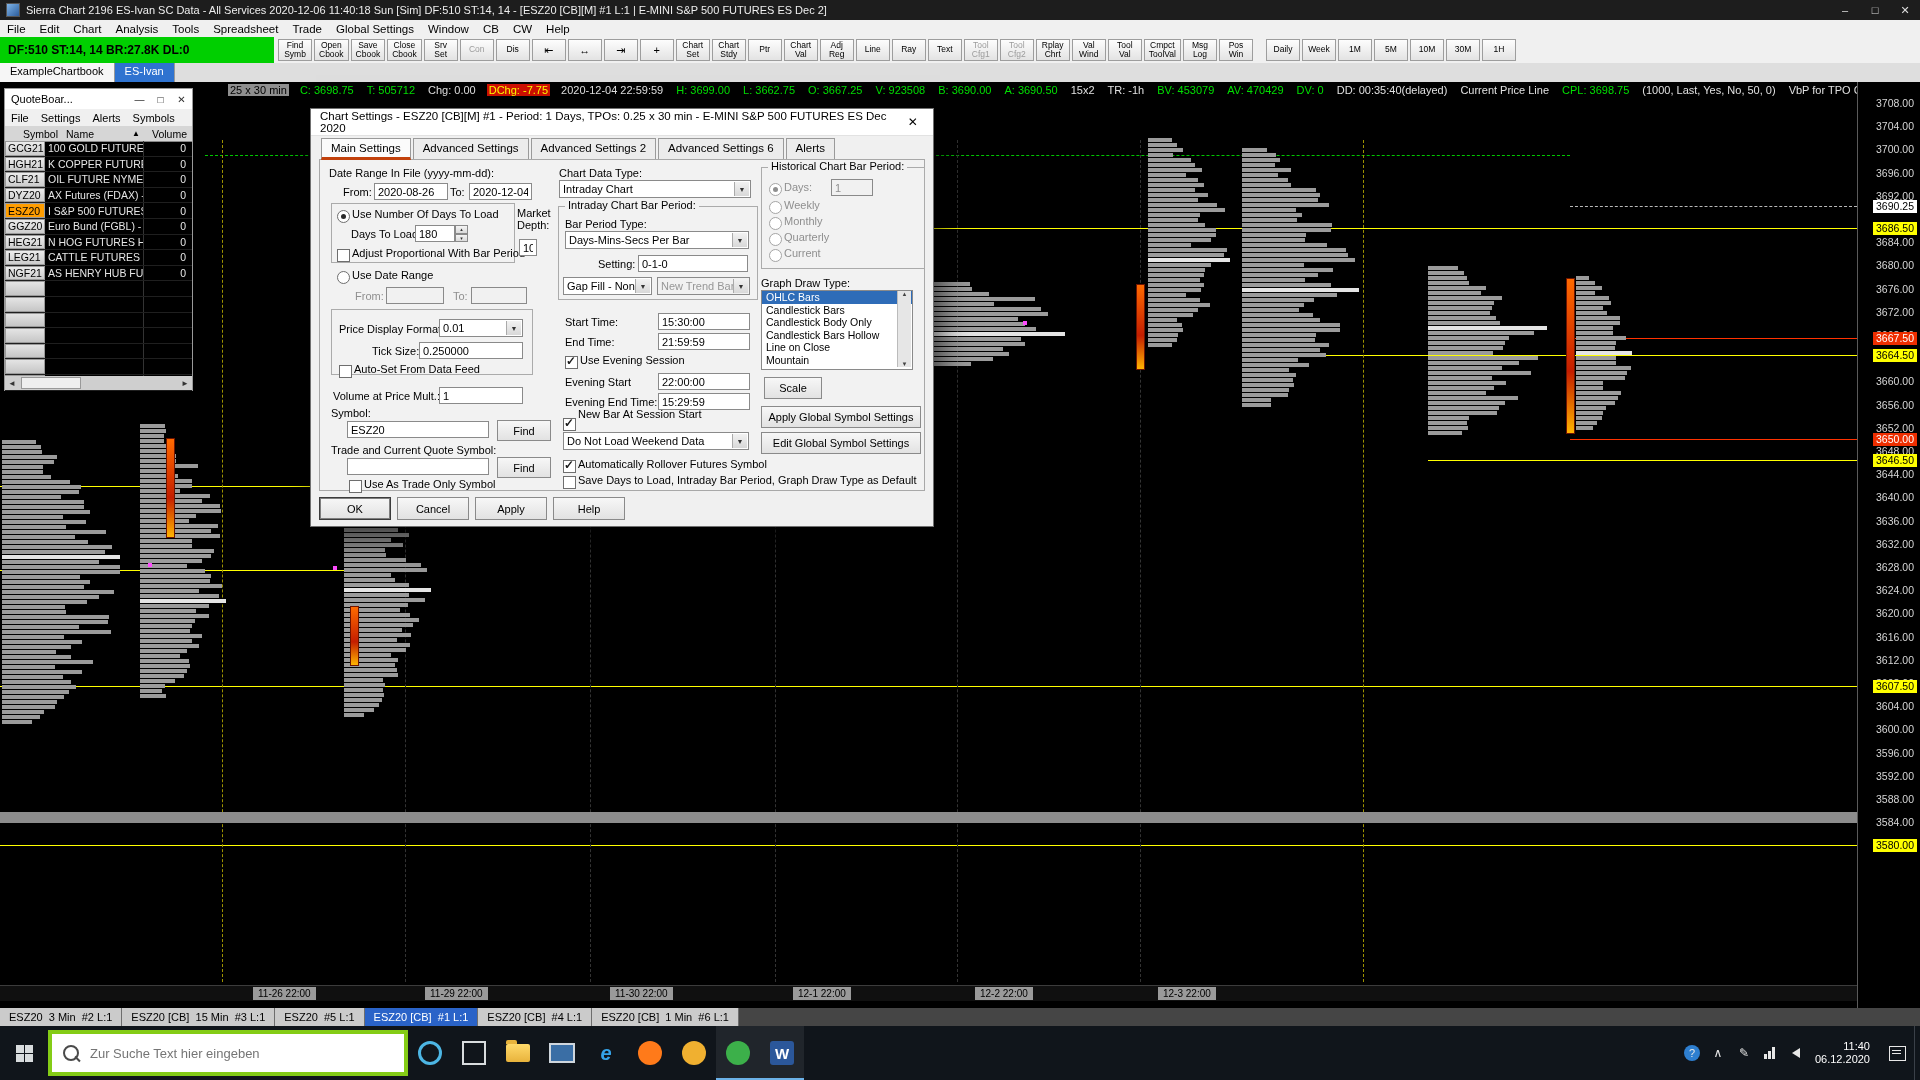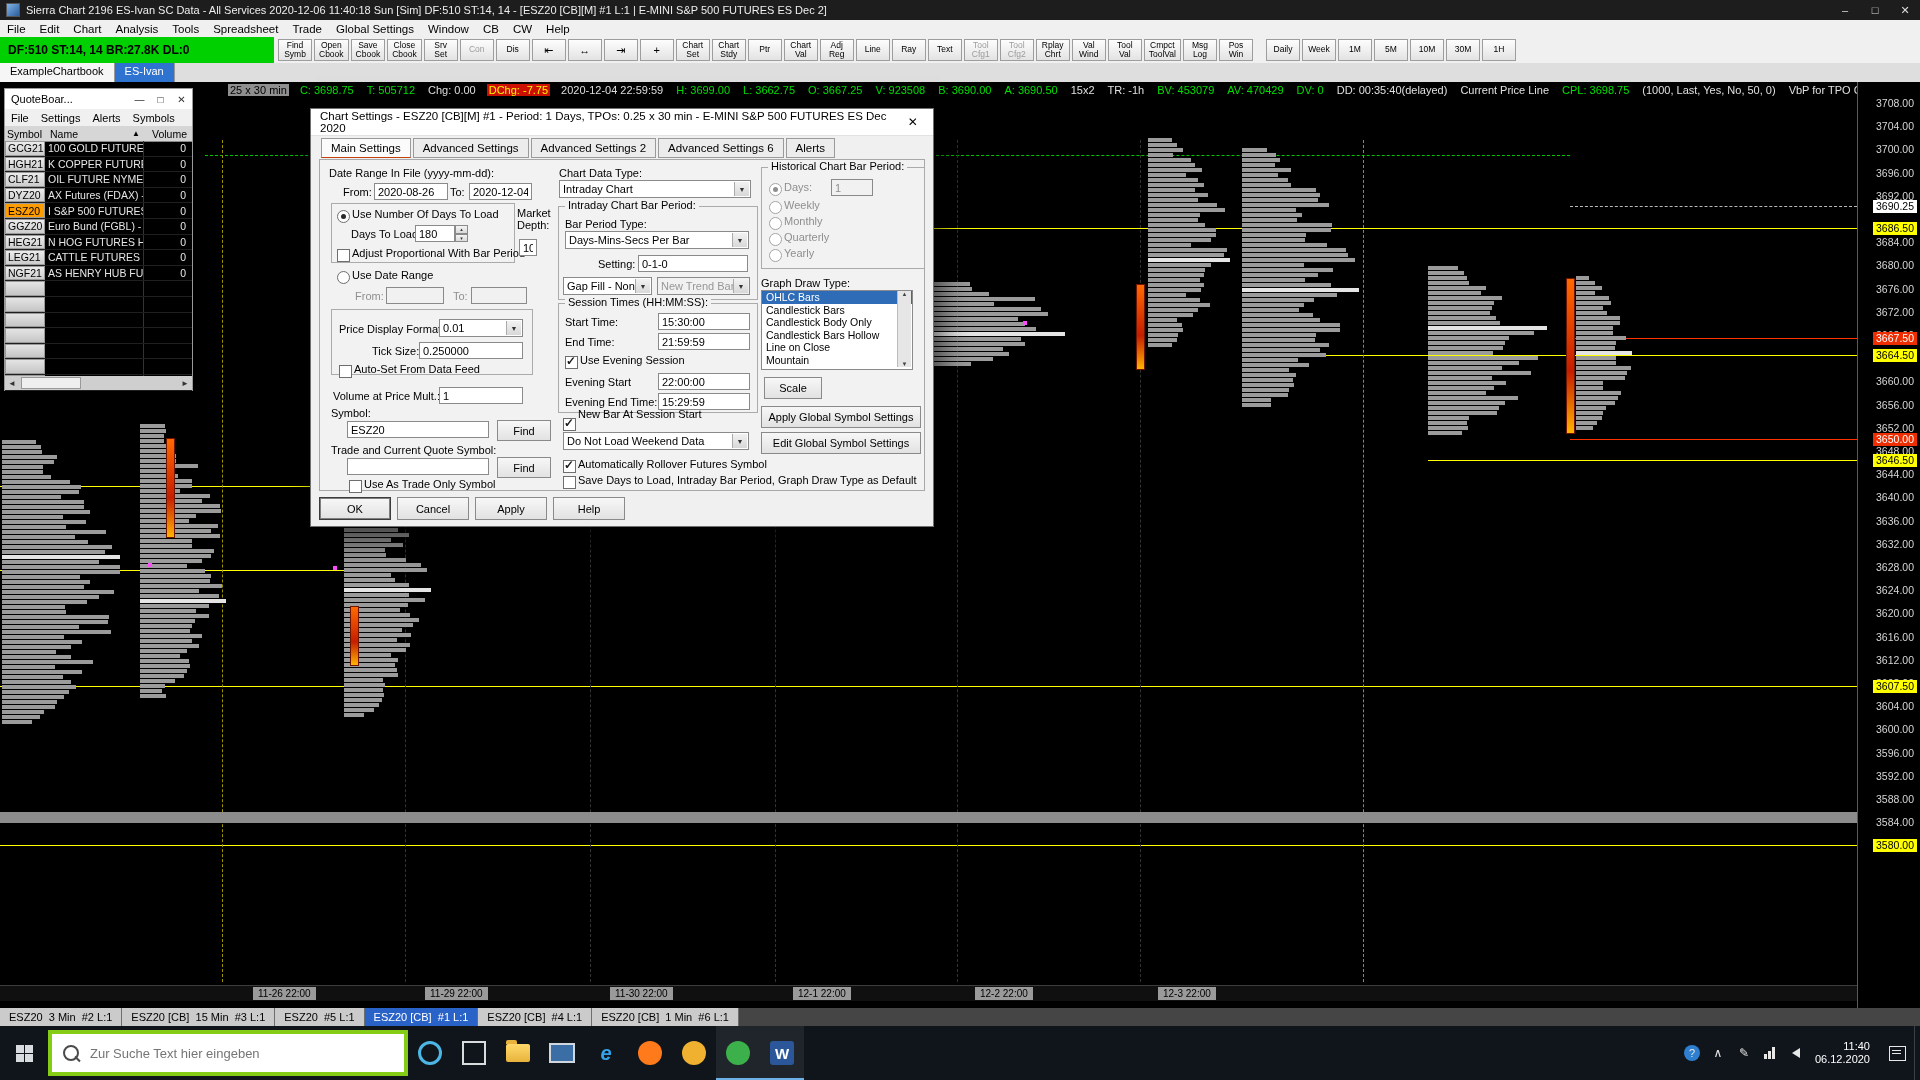--- a/index.html
+++ b/index.html
@@ -42,21 +42,21 @@
   .pl.red{background:#ee2e00;color:#fff}
   .pl.last{background:#ffffff;color:#000}
   
   #quoteboard{position:absolute;left:4px;top:6px;width:187px;height:301px;background:#000;border:1px solid #9a9a9a;box-shadow:4px 6px 16px rgba(0,0,0,.55);font-size:11px}
   #qb-title{height:20px;background:#fff;color:#000;display:flex;align-items:center;padding-left:6px;font-size:11px}
   #qb-title .spacer{flex:1}
   .qb-ctl{width:21px;text-align:center;color:#333;font-size:10px}
   #qb-menu{height:17px;background:#f0f0f0;display:flex;align-items:center;color:#000}
   #qb-menu>div{padding:0 6px}
   #qb-head{height:15px;background:#d6d6d6;display:flex;font-size:10.5px;align-items:center;border-bottom:1px solid #888;color:#000}
-  .qh-sym{width:40px;padding-left:2px}
+  .qh-sym{width:40px;padding-left:18px}
   .qh-name{flex:1;padding-left:3px}
   .qh-sort{width:11px;font-size:8px}
   .qh-vol{width:44px;text-align:right;padding-right:5px}
   #qb-rows{position:absolute;top:52px;left:0;right:0;bottom:14px;display:flex;flex-direction:column}
   .qb-row{height:14.6px;flex:0 0 14.6px;display:flex;align-items:stretch;border-bottom:1px solid #1f1f1f}
   .qb-sym{width:40px;background:linear-gradient(#ececec,#cdcdcd);border:1px solid #9a9a9a;font-size:10.5px;display:flex;align-items:center;padding-left:2px;color:#000;box-sizing:border-box}
   .qb-sym.hl{background:#ff9d00}
   .qb-row.empty .qb-sym{background:linear-gradient(#e4e4e4,#c6c6c6)}
   .qb-name{flex:1;color:#e6e6e6;font-size:10.5px;display:flex;align-items:center;padding-left:3px;overflow:hidden;white-space:nowrap;border-right:1px solid #333}
   .qb-vol{width:42px;color:#e6e6e6;font-size:10.5px;display:flex;align-items:center;justify-content:flex-end;padding-right:6px}
@@ -64,21 +64,21 @@
   #qb-scroll .thumb{width:58px;height:10px;background:#efefef;border:1px solid #999;margin-left:2px}
   #qb-scroll .spacer{flex:1}
   .qb-arrow{width:14px;text-align:center}
   
   #dialog{position:absolute;left:310px;top:108px;width:622px;height:417px;background:#f0f0f0;border:1px solid #707070;box-shadow:6px 12px 30px rgba(0,0,0,.65);font-size:11px;color:#000}
   #dlg-titlebar{position:absolute;left:0;top:0;right:0;height:26px;background:#fff;display:flex;align-items:center;padding-left:9px;font-size:11.5px;border-bottom:1px solid #e2e2e2}
   #dlg-titlebar .spacer{flex:1}
   #dlg-close{width:42px;height:26px;display:flex;align-items:center;justify-content:center;font-size:12px}
   #dlg-tabs{position:absolute;left:10px;top:29px;display:flex}
   .dtab{padding:3px 9px;border:1px solid #9a9a9a;background:#ececec;margin-right:2px;font-size:11.5px;border-bottom:1px solid #9a9a9a}
-  .dtab.active{background:#fbfbfb;border-bottom:1px solid #c2410c;position:relative;z-index:2}
+  .dtab.active{background:#fbfbfb;border-bottom:3px solid #c2410c;position:relative;z-index:2}
   .dpage{position:absolute;left:8px;top:50px;width:604px;height:330px;border:1px solid #a8a8a8;background:#f2f2f2}
   .lbl{position:absolute;white-space:nowrap;font-size:11px}
   .lbl.wrap{white-space:normal}
   .lbl.dis{color:#8f8f8f}
   .inp{position:absolute;height:17px;background:#fff;border:1px solid #8a8a8a;font-family:"Liberation Sans",sans-serif;font-size:11px;padding:0 3px;box-sizing:border-box;color:#000}
   .inp.dis{background:#f1f1f1;color:#8f8f8f}
   .dd{position:absolute;height:18px;background:#fff;border:1px solid #8a8a8a;font-size:11px;box-sizing:border-box;padding:2px 18px 0 3px;white-space:nowrap;overflow:hidden}
   .dd::after{content:"▼";position:absolute;right:1px;top:1px;bottom:1px;width:14px;background:linear-gradient(#f2f2f2,#d8d8d8);border-left:1px solid #aaa;font-size:7px;display:flex;align-items:center;justify-content:center;color:#333}
   .dd.dis{color:#979797;background:#f1f1f1}
   .gb{position:absolute;border:1px solid #ababab}
@@ -840,23 +840,20 @@
   <div class="gb" style="left:247px;top:97px;width:198px;height:92px">
       <span class="gt">Intraday Chart Bar Period:</span>
     </div>
   <div class="lbl" style="left:254px;top:109px">Bar Period Type:</div>
   <div class="dd" style="left:254px;top:122px;width:184px"><span>Days-Mins-Secs Per Bar</span></div>
   <div class="lbl" style="left:287px;top:149px">Setting:</div>
   <input class="inp" style="left: 327px; top: 146px; width: 110px;" value="0-1-0">
   <div class="dd" style="left:252px;top:168px;width:89px"><span>Gap Fill - None</span></div>
   <div class="dd dis" style="left:346px;top:168px;width:93px"><span>New Trend Bar V</span></div>
 
-  <div class="gb" style="left:247px;top:194px;width:198px;height:108px">
-      <span class="gt">Session Times (HH:MM:SS):</span>
-    </div>
   <div class="lbl" style="left:254px;top:207px">Start Time:</div>
   <input class="inp" style="left: 347px; top: 204px; width: 92px;" value="15:30:00">
   <div class="lbl" style="left:254px;top:227px">End Time:</div>
   <input class="inp" style="left: 347px; top: 224px; width: 92px;" value="21:59:59">
   <div class="chk checked" style="left:254px;top:247px"></div>
   <div class="lbl" style="left:269px;top:245px">Use Evening Session</div>
   <div class="lbl" style="left:254px;top:267px">Evening Start</div>
   <input class="inp" style="left: 347px; top: 264px; width: 92px;" value="22:00:00">
   <div class="lbl" style="left:254px;top:287px">Evening End Time:</div>
   <input class="inp" style="left: 347px; top: 284px; width: 92px;" value="15:29:59">
@@ -875,21 +872,21 @@
   <div class="radio dis checked" style="left:458px;top:74px"></div>
   <div class="lbl dis" style="left:473px;top:72px">Days:</div>
   <input class="inp dis" style="left: 520px; top: 70px; width: 42px;" value="1">
   <div class="radio dis" style="left:458px;top:92px"></div>
   <div class="lbl dis" style="left:473px;top:90px">Weekly</div>
   <div class="radio dis" style="left:458px;top:108px"></div>
   <div class="lbl dis" style="left:473px;top:106px">Monthly</div>
   <div class="radio dis" style="left:458px;top:124px"></div>
   <div class="lbl dis" style="left:473px;top:122px">Quarterly</div>
   <div class="radio dis" style="left:458px;top:140px"></div>
-  <div class="lbl dis" style="left:473px;top:138px">Yearly</div>
+  <div class="lbl dis" style="left:473px;top:138px">Current</div>
 
   <div class="lbl" style="left:450px;top:168px">Graph Draw Type:</div>
   <div id="graph-list">
       <div class="li sel">OHLC Bars</div>
       <div class="li">Candlestick Bars</div>
       <div class="li">Candlestick Body Only</div>
       <div class="li">Candlestick Bars Hollow</div>
       <div class="li">Line on Close</div>
       <div class="li">Mountain</div>
     </div>

